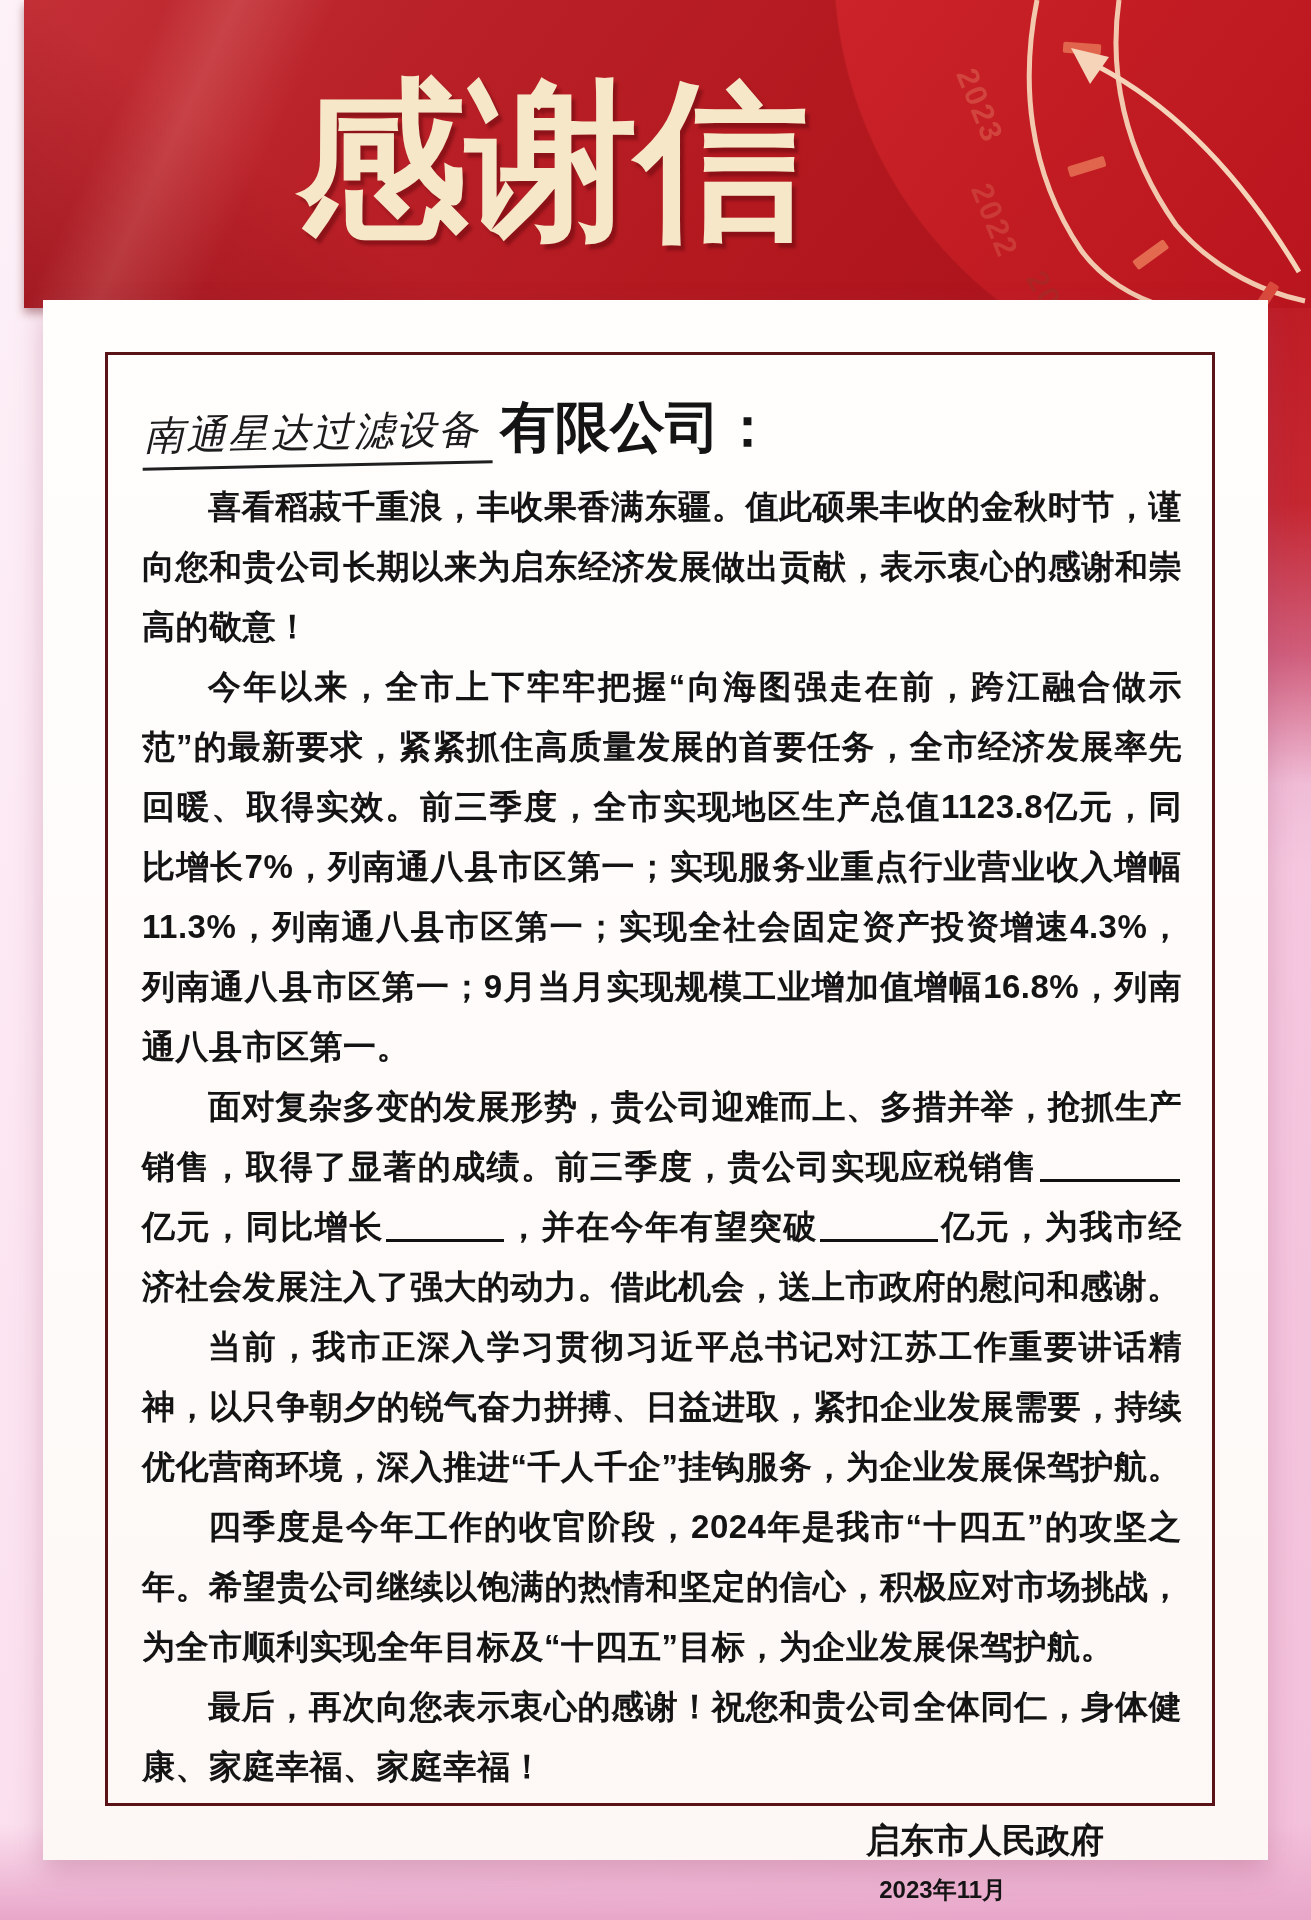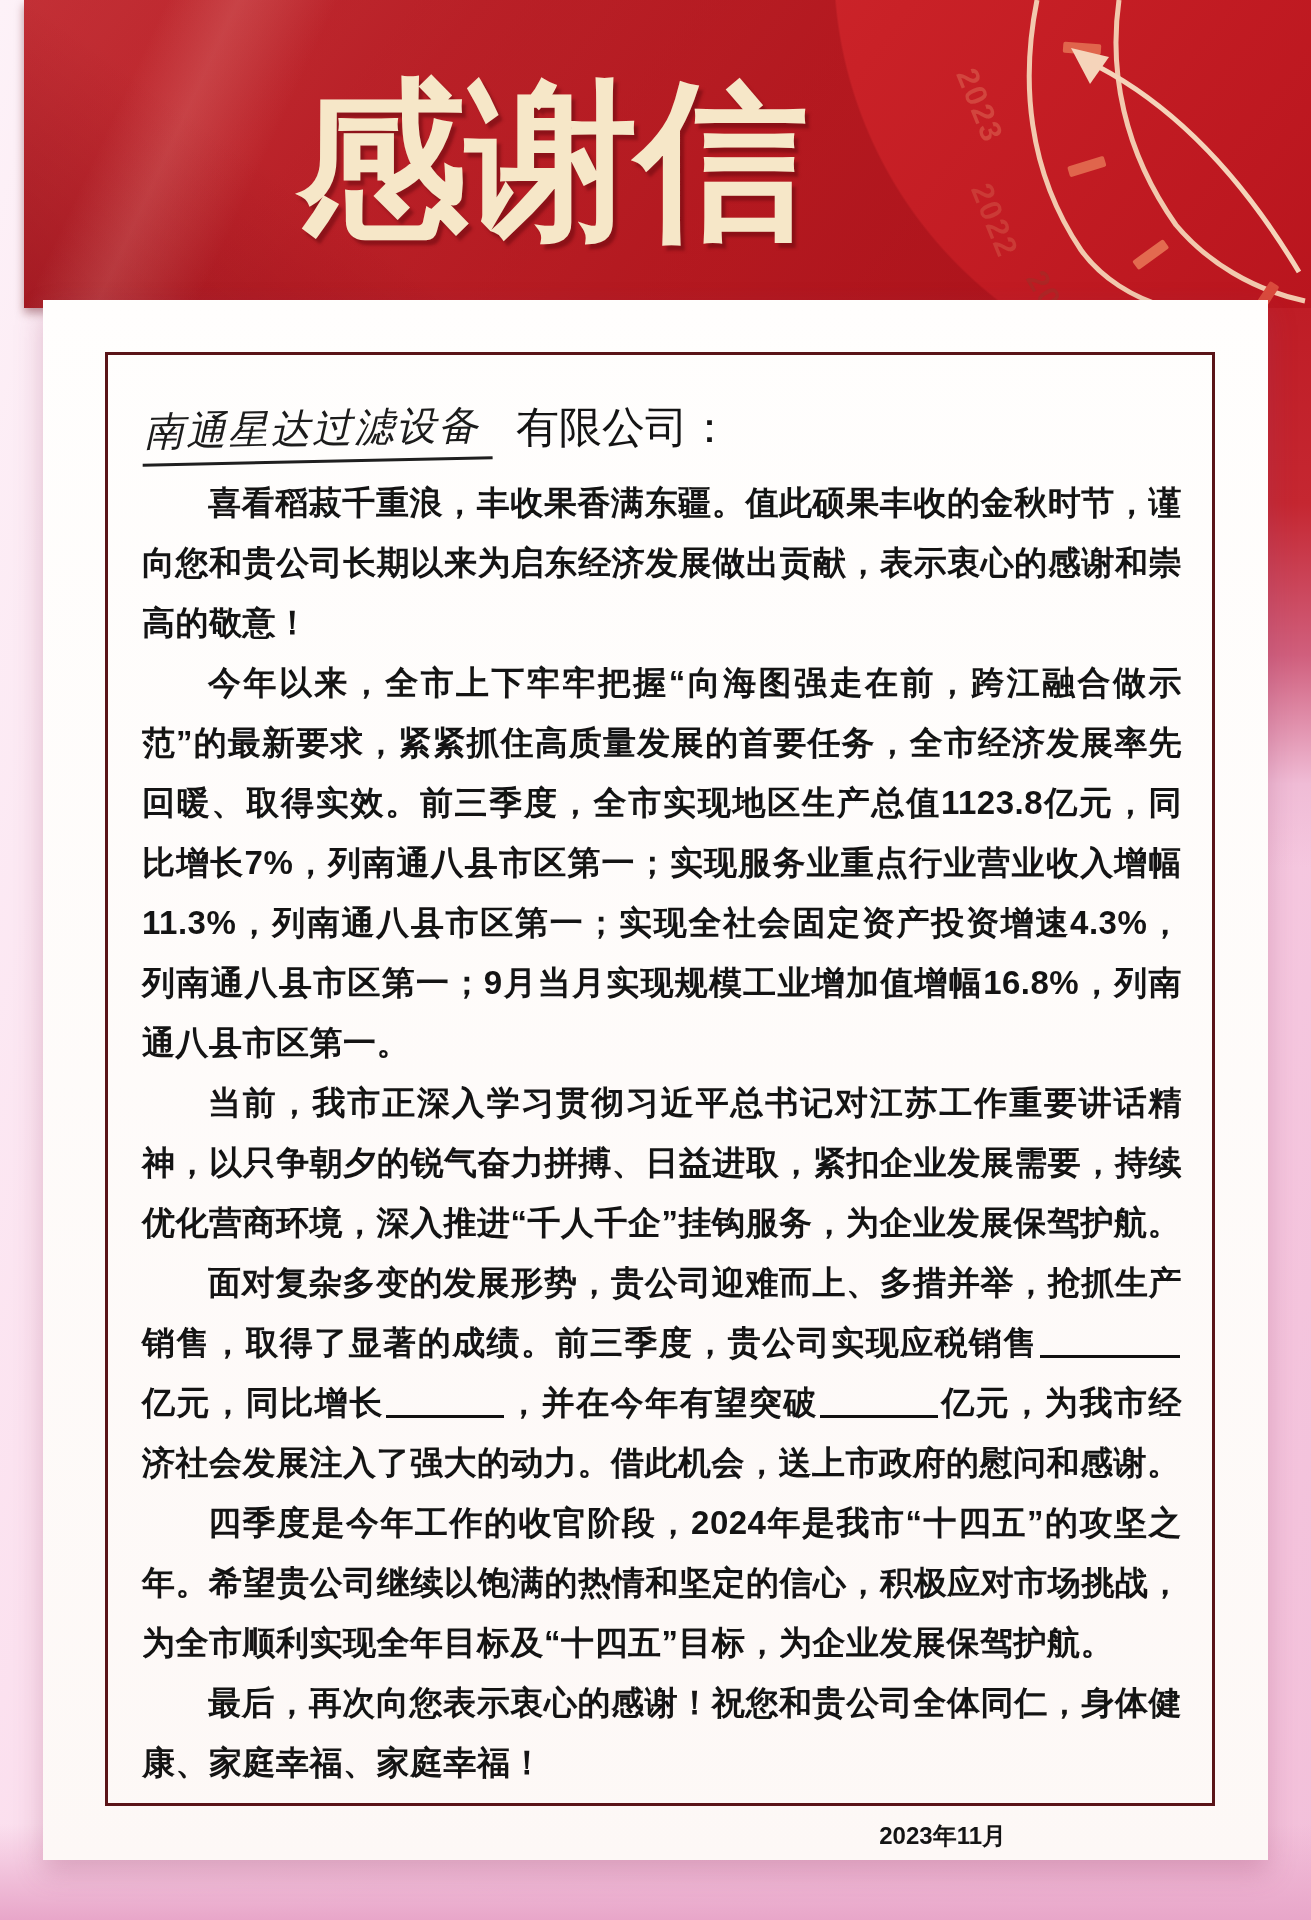--- a/index.html
+++ b/index.html
@@ -35,21 +35,21 @@
     background:linear-gradient(180deg,#fffefd 0%,#fdf8f6 100%);
     box-shadow:0 12px 26px rgba(150,60,100,.28);}
   .bbox{position:absolute;left:62px;top:52px;width:1104px;height:1448px;
     border:3px solid #5a1418;}
   .inner{position:absolute;inset:0;padding:42px 30px 0 34px;color:#141414;}
 
   .salutation{font-size:42px;line-height:60px;white-space:nowrap;}
   .handwritten{display:inline-block;font-family:"DejaVu Serif","Liberation Serif",serif;
     font-style:italic;font-size:40px;letter-spacing:2px;color:#1c1c1c;
     border-bottom:3px solid #1f1f1f;padding:0 12px 2px 2px;transform:rotate(-1.2deg);}
-  .suffix{font-weight:400;font-size:43px;margin-left:24px;}
+  .suffix{font-weight:700;font-size:55px;margin-left:8px;}
 
   .body{margin-top:10px;font-size:33px;line-height:60px;font-weight:600;
     text-align:justify;letter-spacing:.5px;}
   .para{margin:0;text-indent:2em;}
   .blank{display:inline-block;border-bottom:3px solid #111;height:30px;
     vertical-align:-4px;margin:0 2px;}
 
   .sig{margin-top:18px;font-size:34px;font-weight:600;text-align:right;}
   .sig-name{margin-right:78px;line-height:50px;}
   .sig-date{margin-right:176px;line-height:50px;font-size:24px;}
@@ -87,26 +87,27 @@
     <div class="bbox">
       <div class="inner">
 
         <div class="salutation">
           <span class="handwritten">南通星达过滤设备</span><span class="suffix">有限公司：</span>
         </div>
 
         <div class="body" id="paragraphs">
             <p class="para">喜看稻菽千重浪，丰收果香满东疆。值此硕果丰收的金秋时节，谨向您和贵公司长期以来为启东经济发展做出贡献，表示衷心的感谢和崇高的敬意！</p>
             <p class="para">今年以来，全市上下牢牢把握“向海图强走在前，跨江融合做示范”的最新要求，紧紧抓住高质量发展的首要任务，全市经济发展率先回暖、取得实效。前三季度，全市实现地区生产总值1123.8亿元，同比增长7%，列南通八县市区第一；实现服务业重点行业营业收入增幅11.3%，列南通八县市区第一；实现全社会固定资产投资增速4.3%，列南通八县市区第一；9月当月实现规模工业增加值增幅16.8%，列南通八县市区第一。</p>
+            <p class="para">面对复杂多变的发展形势，贵公司迎难而上、多措并举，抢抓生产销售，取得了显著的成绩。前三季度，贵公司实现应税销售<span class="blank" style="width: 140px;"></span>亿元，同比增长<span class="blank" style="width: 118px;"></span>，并在今年有望突破<span class="blank" style="width: 118px;"></span>亿元，为我市经济社会发展注入了强大的动力。借此机会，送上市政府的慰问和感谢。</p>
             <p class="para">当前，我市正深入学习贯彻习近平总书记对江苏工作重要讲话精神，以只争朝夕的锐气奋力拼搏、日益进取，紧扣企业发展需要，持续优化营商环境，深入推进“千人千企”挂钩服务，为企业发展保驾护航。</p>
-            <p class="para">面对复杂多变的发展形势，贵公司迎难而上、多措并举，抢抓生产销售，取得了显著的成绩。前三季度，贵公司实现应税销售<span class="blank" style="width: 140px;"></span>亿元，同比增长<span class="blank" style="width: 118px;"></span>，并在今年有望突破<span class="blank" style="width: 118px;"></span>亿元，为我市经济社会发展注入了强大的动力。借此机会，送上市政府的慰问和感谢。</p>
             <p class="para">四季度是今年工作的收官阶段，2024年是我市“十四五”的攻坚之年。希望贵公司继续以饱满的热情和坚定的信心，积极应对市场挑战，为全市顺利实现全年目标及“十四五”目标，为企业发展保驾护航。</p>
             <p class="para">最后，再次向您表示衷心的感谢！祝您和贵公司全体同仁，身体健康、家庭幸福、家庭幸福！</p>
           </div>
 
         <div class="sig">
+          <div class="sig-name">启东市人民政府</div>
           <div class="sig-date">2023年11月</div>
         </div>
 
       </div>
     </div>
   </div>
 </div>
 
 </body></html>

